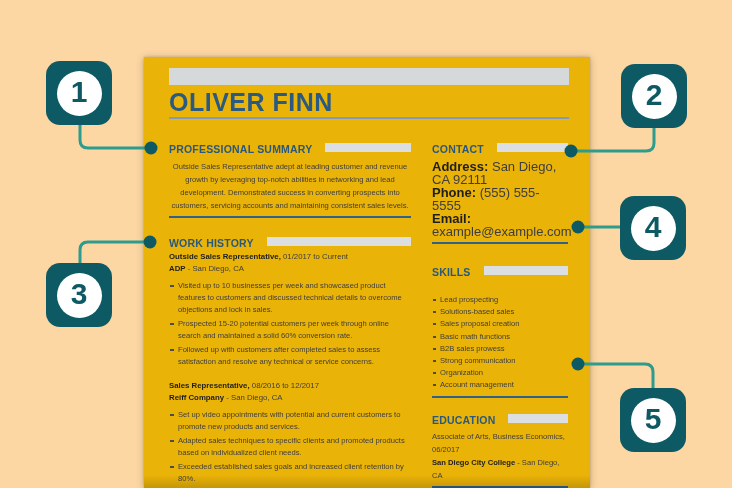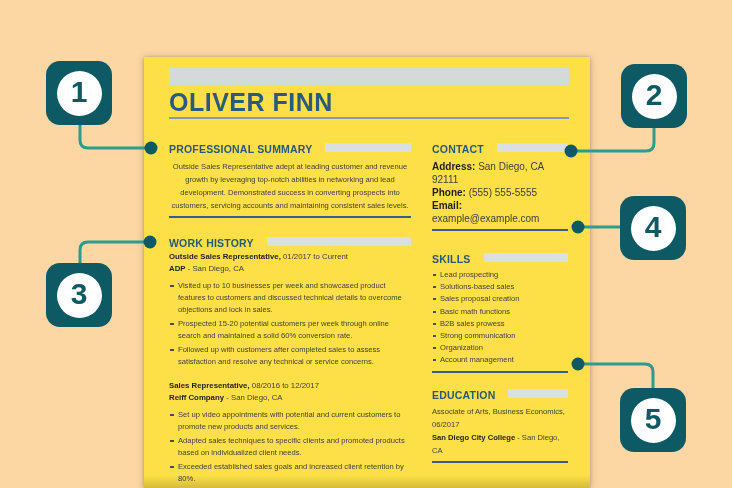--- a/index.html
+++ b/index.html
@@ -6,21 +6,21 @@
   html,body { width:732px; height:488px; overflow:hidden; }
   body {
     position:relative;
     background:#fcd7a3;
     font-family:"Liberation Sans","DejaVu Sans",sans-serif;
   }
 
   
   .page {
     position:absolute; left:144px; top:57px; width:446px; height:431px;
-    background:#fde047; z-index:1; overflow:hidden;
+    background:#eab308; z-index:1; overflow:hidden;
     box-shadow:0 1px 7px rgba(110,90,60,.45), 0 0 2px rgba(0,0,0,.18);
   }
   .page::after {
     content:""; position:absolute; left:0; right:0; bottom:0; height:13px;
     background:linear-gradient(rgba(0,0,0,0), rgba(0,0,0,.16));
     pointer-events:none;
   }
   .banner { position:absolute; left:25px; right:21px; top:11px; height:17px; background:#d6d9da; }
   .name {
     position:absolute; left:25px; top:31px;
@@ -53,26 +53,26 @@
   ul.bullets { list-style:none; margin-top:5px; }
   ul.bullets li {
     position:relative; padding-left:9px; margin-bottom:2px;
     font-size:7.6px; line-height:12px; color:#3e3e3e;
   }
   ul.bullets li::before {
     content:""; position:absolute; left:1px; top:5px; width:4px; height:2px; background:#4c4c4c;
   }
 
   .contact-lines { margin-top:5px; }
-  .contact-lines div { font-size:10px; line-height:13px; color:#3e3e3e; }
+  .contact-lines div { font-size:13px; line-height:13px; color:#3e3e3e; }
   .contact-lines b { color:#1e1e1e; }
   .contact-rule { margin-top:4px; }
 
   .skills-sec { margin-top:22px; }
-  ul.skills { list-style:none; margin-top:4px; }
+  ul.skills { list-style:none; margin-top:16px; }
   ul.skills li {
     position:relative; padding-left:8px;
     font-size:7.6px; line-height:12.2px; color:#3e3e3e;
   }
   ul.skills li::before {
     content:""; position:absolute; left:1px; top:5px; width:3px; height:2px; background:#4c4c4c;
   }
   .skills-rule { margin-top:4px; }
 
   .edu-sec { margin-top:16px; }

